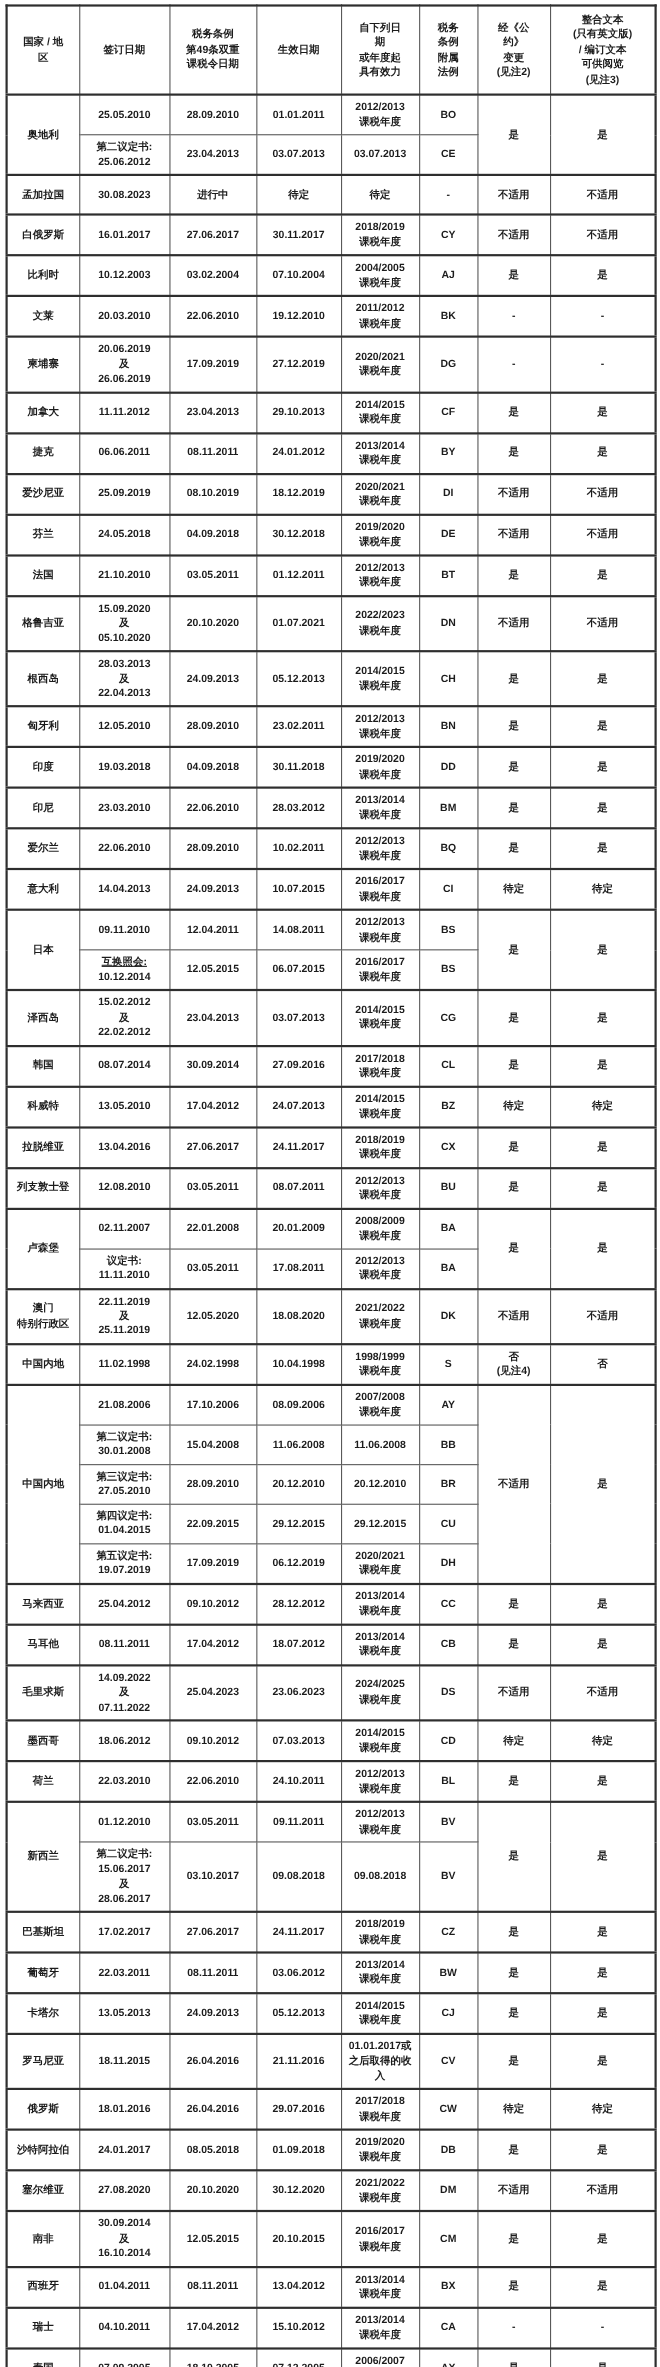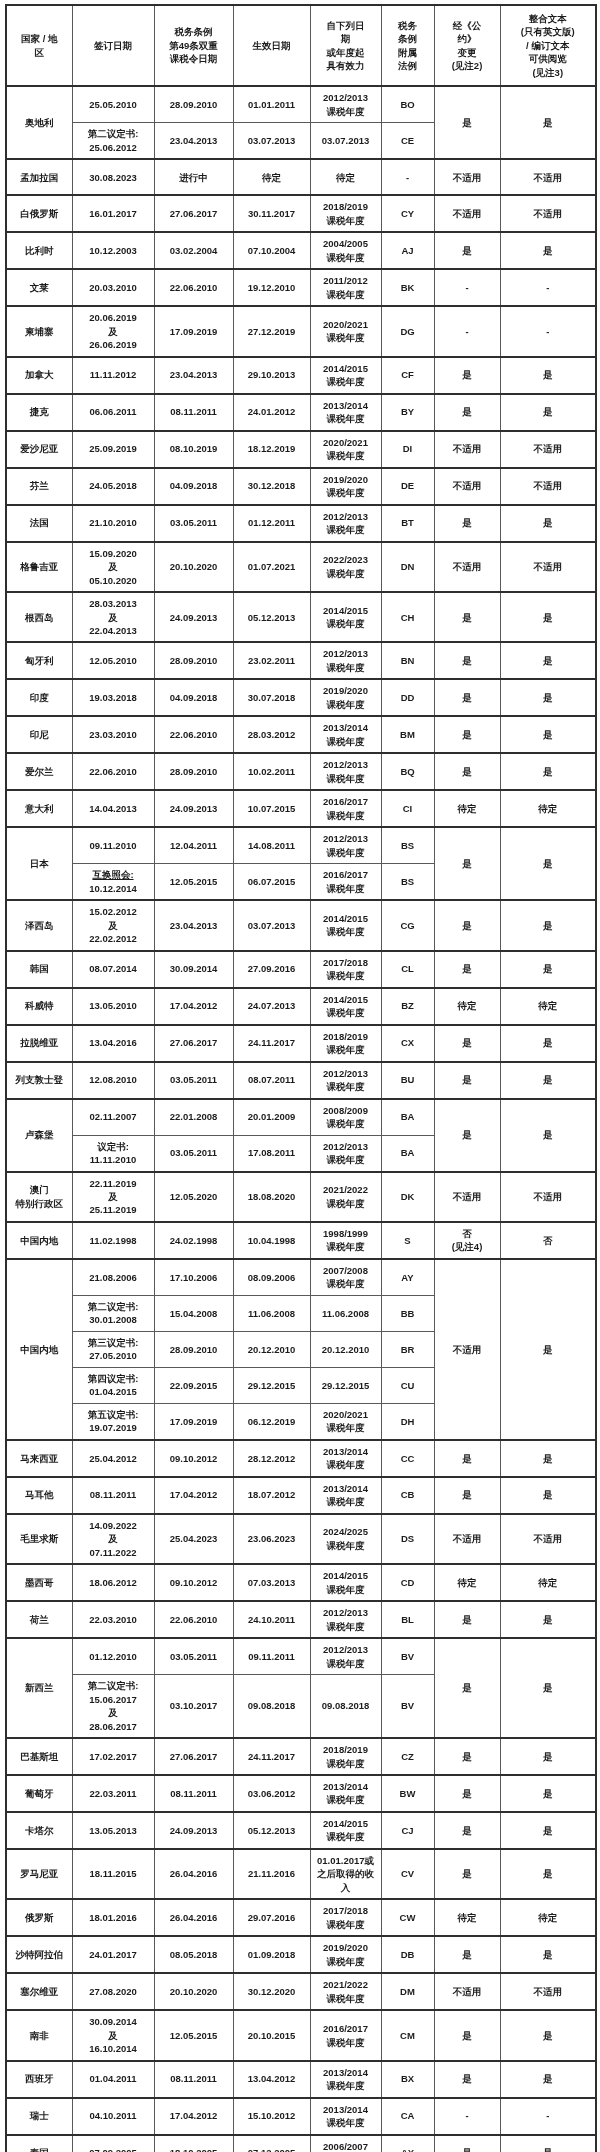--- a/index.html
+++ b/index.html
@@ -270,21 +270,21 @@
         <td data-name="legislation-cell">BN</td>
         <td data-name="mli-modified-cell">是</td>
         <td data-name="text-available-cell">是</td>
       </tr>
     </tbody>
     <tbody class="group" data-name="country-group">
       <tr data-name="table-row">
         <td data-name="country-cell">印度</td>
         <td data-name="signed-date-cell">19.03.2018</td>
         <td data-name="order-date-cell">04.09.2018</td>
-        <td data-name="effective-date-cell">30.07.2018</td>
+        <td data-name="effective-date-cell">30.11.2018</td>
         <td data-name="effective-from-cell">2019/2020
 课税年度</td>
         <td data-name="legislation-cell">DD</td>
         <td data-name="mli-modified-cell">是</td>
         <td data-name="text-available-cell">是</td>
       </tr>
     </tbody>
     <tbody class="group" data-name="country-group">
       <tr data-name="table-row">
         <td data-name="country-cell">印尼</td>

